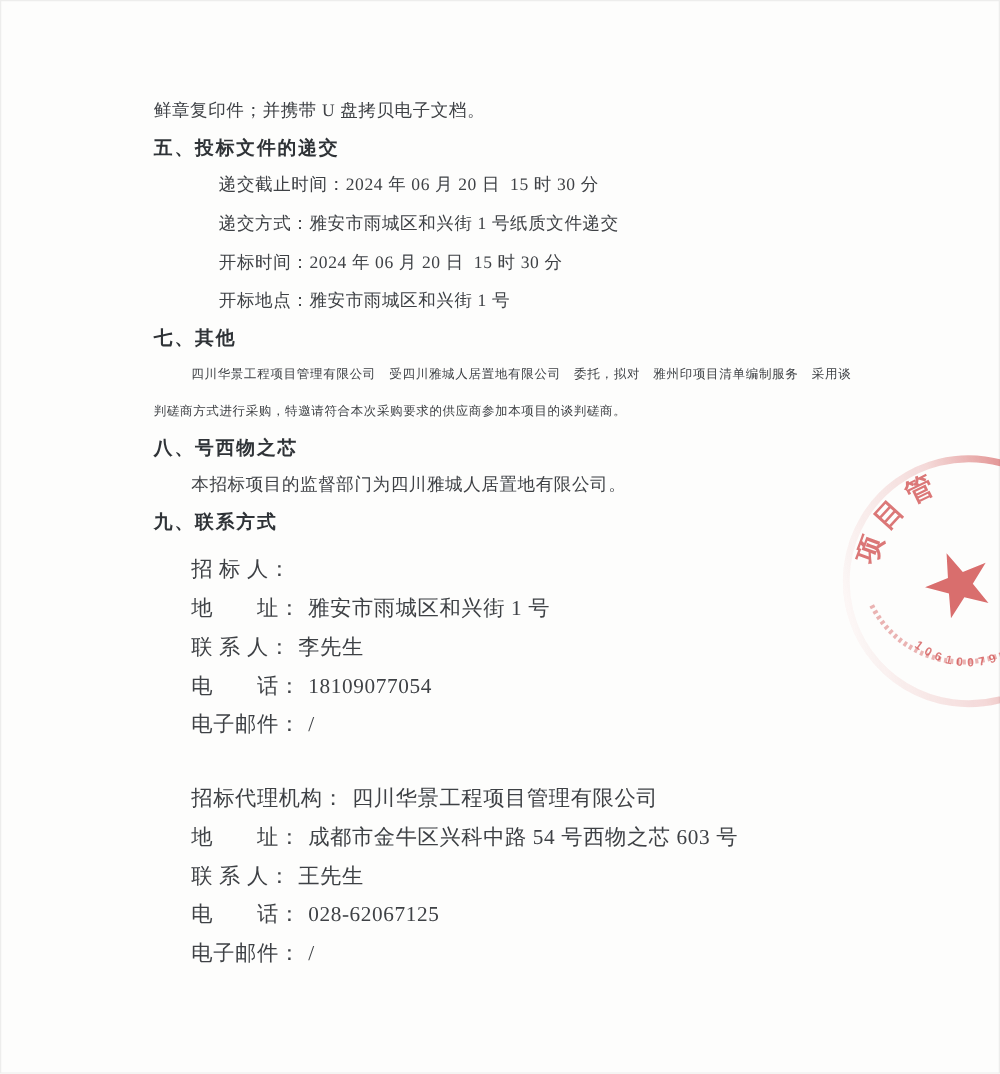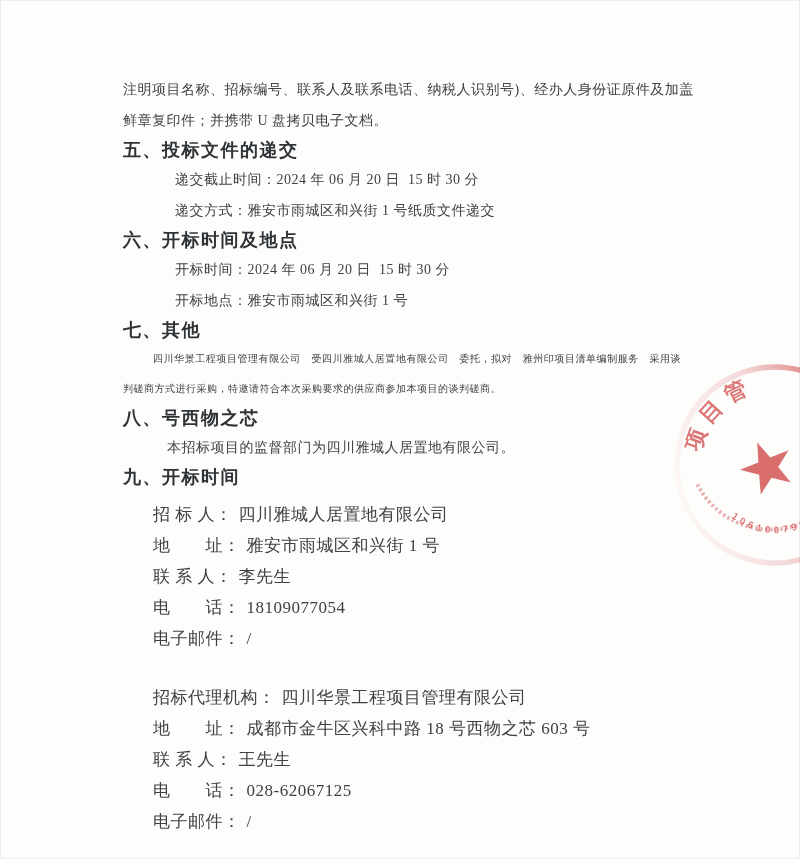--- a/index.html
+++ b/index.html
@@ -24,21 +24,21 @@
   .bodyline {
     font-size:14px;
     line-height:31px;
     letter-spacing:0.5px;
     white-space:pre;
   }
   .sec {
     margin:0;
     font-family:"Liberation Sans","DejaVu Sans",sans-serif;
     font-weight:bold;
-    font-size:18px;
+    font-size:15px;
     line-height:28px;
     letter-spacing:1.5px;
     color:#2f3337;
   }
   .ind { margin-left:52px; }
   .para {
     font-size:10px;
     line-height:30px;
     letter-spacing:0.5px;
     text-align:justify;
@@ -66,43 +66,40 @@
     font-family:"Liberation Sans","DejaVu Sans",sans-serif;
     font-weight:bold;
   }
 </style>
 </head>
 <body>
 
 <div class="page">
   <div class="content">
 
-    <div class="bodyline">注明项目名称、招标编号、联系人及联系电话、纳税人识别号)、经办人身份证原件及加盖</div>
     <div class="bodyline">鲜章复印件；并携带 U 盘拷贝电子文档。</div>
 
     <h2 class="sec">五、投标文件的递交</h2>
     <div class="bodyline ind">递交截止时间：2024 年 06 月 20 日  15 时 30 分</div>
     <div class="bodyline ind">递交方式：雅安市雨城区和兴街 1 号纸质文件递交</div>
 
-    <h2 class="sec">六、开标时间及地点</h2>
     <div class="bodyline ind">开标时间：2024 年 06 月 20 日  15 时 30 分</div>
     <div class="bodyline ind">开标地点：雅安市雨城区和兴街 1 号</div>
 
     <h2 class="sec">七、其他</h2>
     <p class="para">四川华景工程项目管理有限公司　受四川雅城人居置地有限公司　委托，拟对　雅州印项目清单编制服务　采用谈判磋商方式进行采购，特邀请符合本次采购要求的供应商参加本项目的谈判磋商。</p>
 
     <h2 class="sec">八、号西物之芯</h2>
-    <div class="bodyline ind" style="margin-left:44px">本招标项目的监督部门为四川雅城人居置地有限公司。</div>
+    <div class="bodyline ind" style="margin-left:30px">本招标项目的监督部门为四川雅城人居置地有限公司。</div>
 
-    <h2 class="sec">九、开标时间</h2>
+    <h2 class="sec">九、联系方式</h2>
 
     <div class="contacts">
       <div class="crow">
         <span class="lbl">招 标 人：</span>
-        <span class="val">四川雅城人居置地有限公司</span>
       </div>
       <div class="crow">
         <span class="lbl">地　　址：</span>
         <span class="val">雅安市雨城区和兴街 1 号</span>
       </div>
       <div class="crow">
         <span class="lbl">联 系 人：</span>
         <span class="val">李先生</span>
       </div>
       <div class="crow">
@@ -114,21 +111,21 @@
         <span class="val">/</span>
       </div>
 
       <div class="agency">
         <div class="crow">
           <span class="lbl">招标代理机构：</span>
           <span class="val">四川华景工程项目管理有限公司</span>
         </div>
         <div class="crow">
           <span class="lbl">地　　址：</span>
-          <span class="val">成都市金牛区兴科中路 18 号西物之芯 603 号</span>
+          <span class="val">成都市金牛区兴科中路 54 号西物之芯 603 号</span>
         </div>
         <div class="crow">
           <span class="lbl">联 系 人：</span>
           <span class="val">王先生</span>
         </div>
         <div class="crow">
           <span class="lbl">电　　话：</span>
           <span class="val">028-62067125</span>
         </div>
         <div class="crow">

